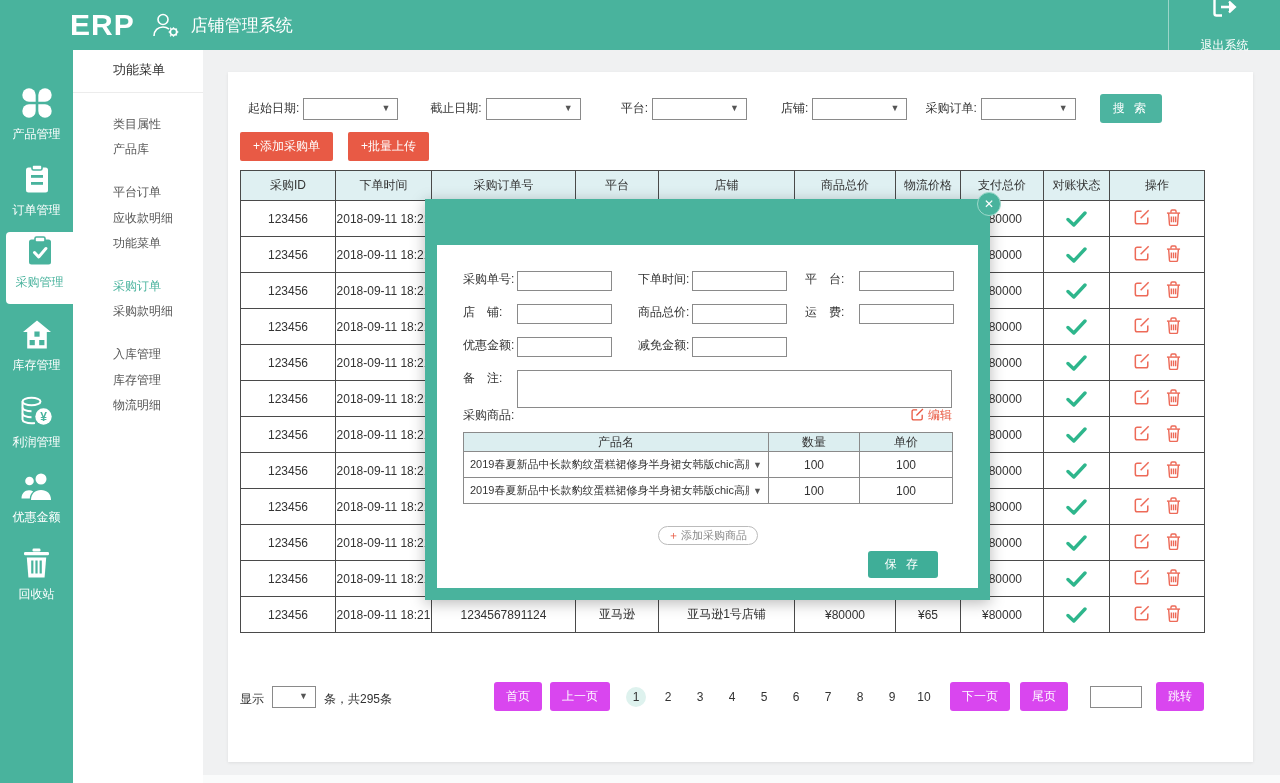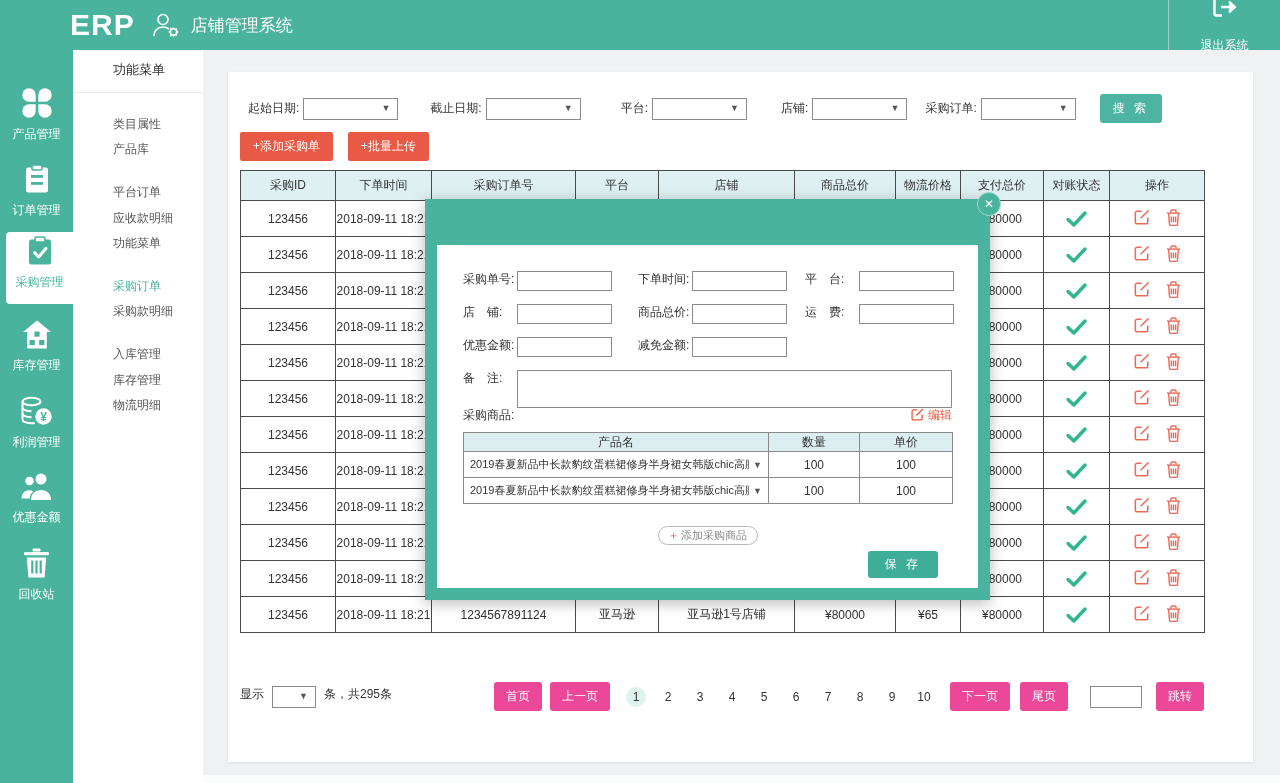--- a/index.html
+++ b/index.html
@@ -50,24 +50,24 @@
   
   .data-table { position:absolute; left:12px; top:98px; width:964px; border-collapse:collapse; table-layout:fixed; font-size:12px; text-align:center; }
   .data-table th, .data-table td { border:1px solid #4a4a4a; }
   .data-table th { background:#dff0f2; height:30px; font-weight:normal; color:#333; }
   .data-table td { height:36px; color:#333; background:#fff; }
   .ops span { display:inline-block; margin:0 8px; cursor:pointer; vertical-align:middle; }
   .status-cell svg { vertical-align:middle; }
 
   
   .pagination { position:absolute; left:12px; top:610px; width:964px; display:flex; align-items:center; font-size:12px; }
-  .pg-left { display:flex; align-items:flex-start; }
+  .pg-left { display:flex; align-items:flex-end; }
   .sel.small { width:44px; margin:0 8px; }
   .pg-spacer { flex:1; }
-  .btn-teal { background:#ec4899; color:#fff; border:none; font-size:12px; padding:6px 12px; border-radius:3px; cursor:pointer; white-space:nowrap; }
+  .btn-teal { background:#d946ef; color:#fff; border:none; font-size:12px; padding:6px 12px; border-radius:3px; cursor:pointer; white-space:nowrap; }
   .page-numbers { display:flex; align-items:center; margin:0 10px; }
   .page-num { margin:0 6px; cursor:pointer; color:#333; width:20px; height:20px; line-height:20px; text-align:center; }
   .page-num.current { background:#def2ee; border-radius:50%; }
   .jump-input { width:52px; height:22px; border:1px solid #8a8a8a; margin:0 14px 0 22px; }
 
   
   .modal { position:absolute; left:425px; top:199px; width:565px; height:401px; background:#49b39d; box-shadow:0 3px 14px rgba(0,0,0,.28); z-index:10; }
   .modal-close { position:absolute; top:-7px; right:-11px; width:24px; height:24px; border-radius:50%; background:#49b39d; border:1px solid #9ed9cb; color:#fff; font-size:12px; line-height:22px; text-align:center; cursor:pointer; }
   .modal-title { height:46px; line-height:46px; text-align:center; color:#fff; font-size:16px; font-weight:bold; letter-spacing:2px; }
   .modal-body { position:absolute; left:12px; right:12px; top:46px; bottom:12px; background:#fff; padding:26px 26px 0; font-size:12px; }

